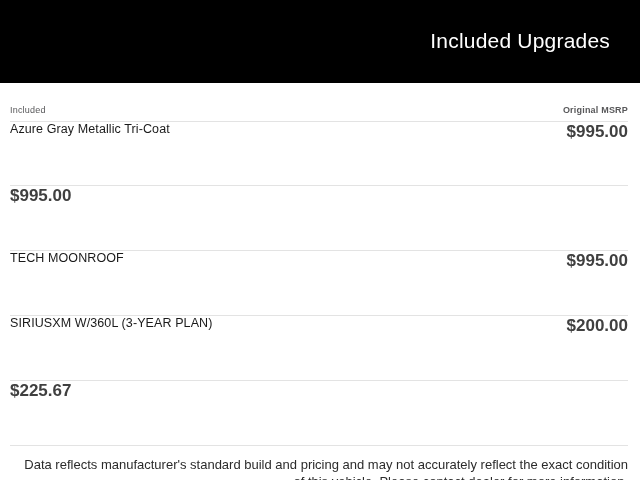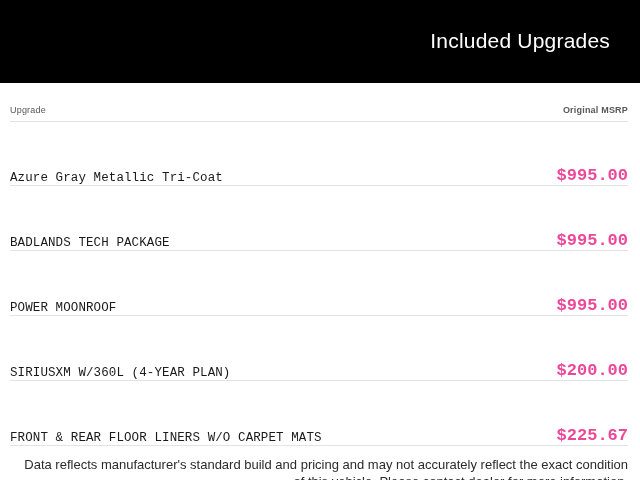--- a/index.html
+++ b/index.html
@@ -58,42 +58,40 @@
     color: #58585a;
     letter-spacing: 0.2px;
     font-weight: bold;
   }
   .rows {
     display: block;
   }
   .row {
     display: flex;
     justify-content: space-between;
-    align-items: flex-end;
+    align-items: flex-start;
     height: 65px;
     border-bottom: 1px solid #e3e3e3;
     box-sizing: border-box;
-    font-family: Liberation Mono, monospace;
   }
   .row:first-child {
     border-top: 1px solid #e3e3e3;
   }
   .row-name {
     font-size: 12.5px;
     color: #1a1a1a;
     font-weight: 400;
     letter-spacing: 0.1px;
   }
   .row-price {
     font-size: 17px;
-    color: #ec4899;
+    color: #404040;
     font-weight: bold;
     letter-spacing: 0px;
     white-space: nowrap;
-    margin-top: 22px;
   }
   .disclaimer {
     font-size: 13px;
     color: #2b2b2b;
     padding-top: 11px;
     line-height: 1.3;
     text-align: right;
   }
 </style>
 </head>
@@ -101,48 +99,46 @@
 
 <div class="page">
 
   <div class="header">
     <div class="header-title">Included Upgrades</div>
   </div>
 
   <div class="content">
 
     <div class="col-head">
-      <div class="left">Upgrade</div>
+      <div class="left">Included</div>
       <div class="right">Original MSRP</div>
     </div>
 
     <div class="rows">
 
       <div class="row">
         <div class="row-name">Azure Gray Metallic Tri-Coat</div>
         <div class="row-price">$995.00</div>
       </div>
 
       <div class="row">
-        <div class="row-name">BADLANDS TECH PACKAGE</div>
         <div class="row-price">$995.00</div>
       </div>
 
       <div class="row">
-        <div class="row-name">POWER MOONROOF</div>
+        <div class="row-name">TECH MOONROOF</div>
         <div class="row-price">$995.00</div>
       </div>
 
       <div class="row">
-        <div class="row-name">SIRIUSXM W/360L (4-YEAR PLAN)</div>
+        <div class="row-name">SIRIUSXM W/360L (3-YEAR PLAN)</div>
         <div class="row-price">$200.00</div>
       </div>
 
       <div class="row">
-        <div class="row-name">FRONT &amp; REAR FLOOR LINERS W/O CARPET MATS</div>
         <div class="row-price">$225.67</div>
       </div>
 
     </div>
 
     <div class="disclaimer">Data reflects manufacturer's standard build and pricing and may not accurately reflect the exact condition of this vehicle. Please contact dealer for more information.</div>
 
   </div>
 </div>
 

